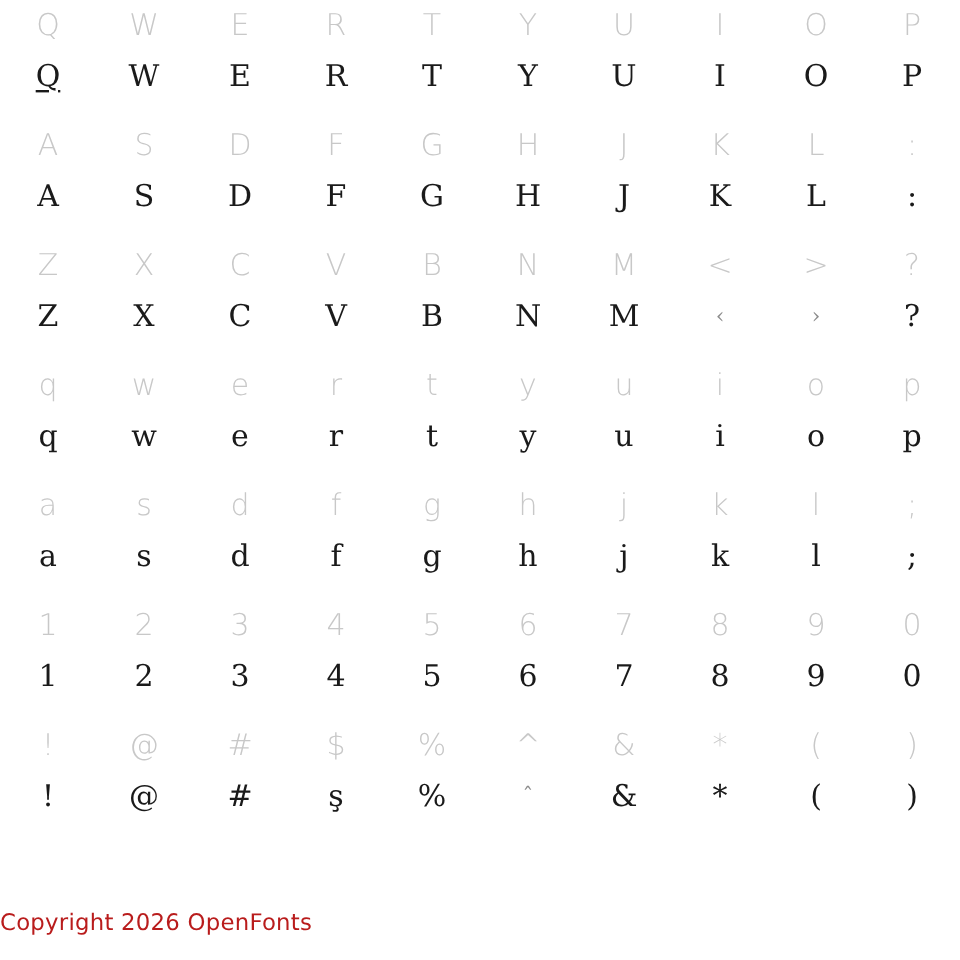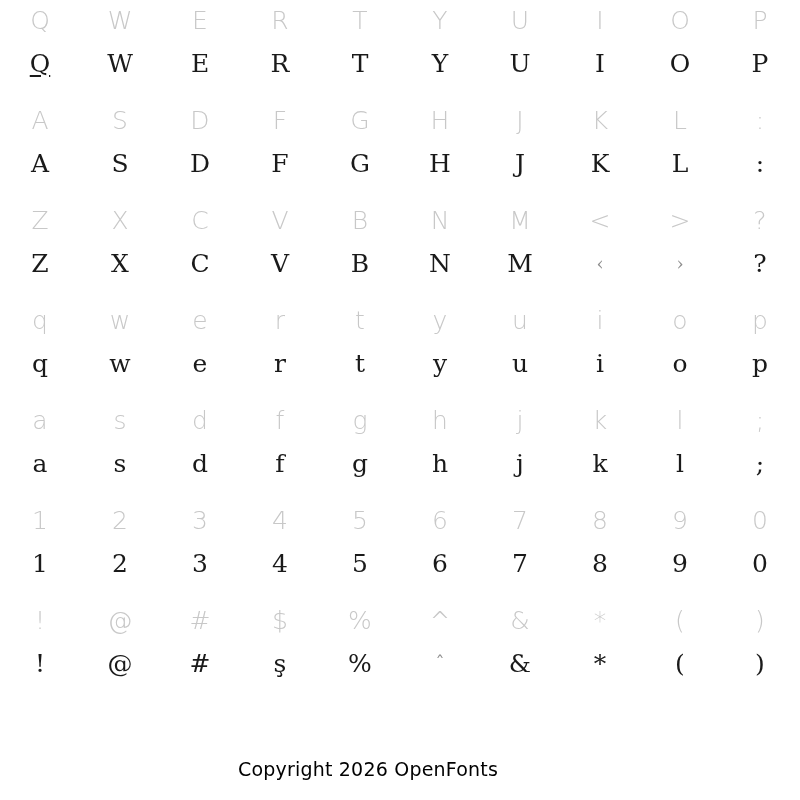--- a/index.html
+++ b/index.html
@@ -68,24 +68,24 @@
     text-underline-offset: 3px;
   }
   .block-gap {
     height: 14px;
   }
   .copyright {
     position: absolute;
     left: 0;
     top: 758px;
     width: 800px;
-    text-align: center;
+    text-align: left;
     padding-right: 64px;
     box-sizing: border-box;
-    color: #000000;
+    color: #b91c1c;
     font-size: 19px;
     font-family: "DejaVu Sans", sans-serif;
     letter-spacing: 0.2px;
   }
 </style>
 </head>
 <body>
 
 <div class="sheet">
 

